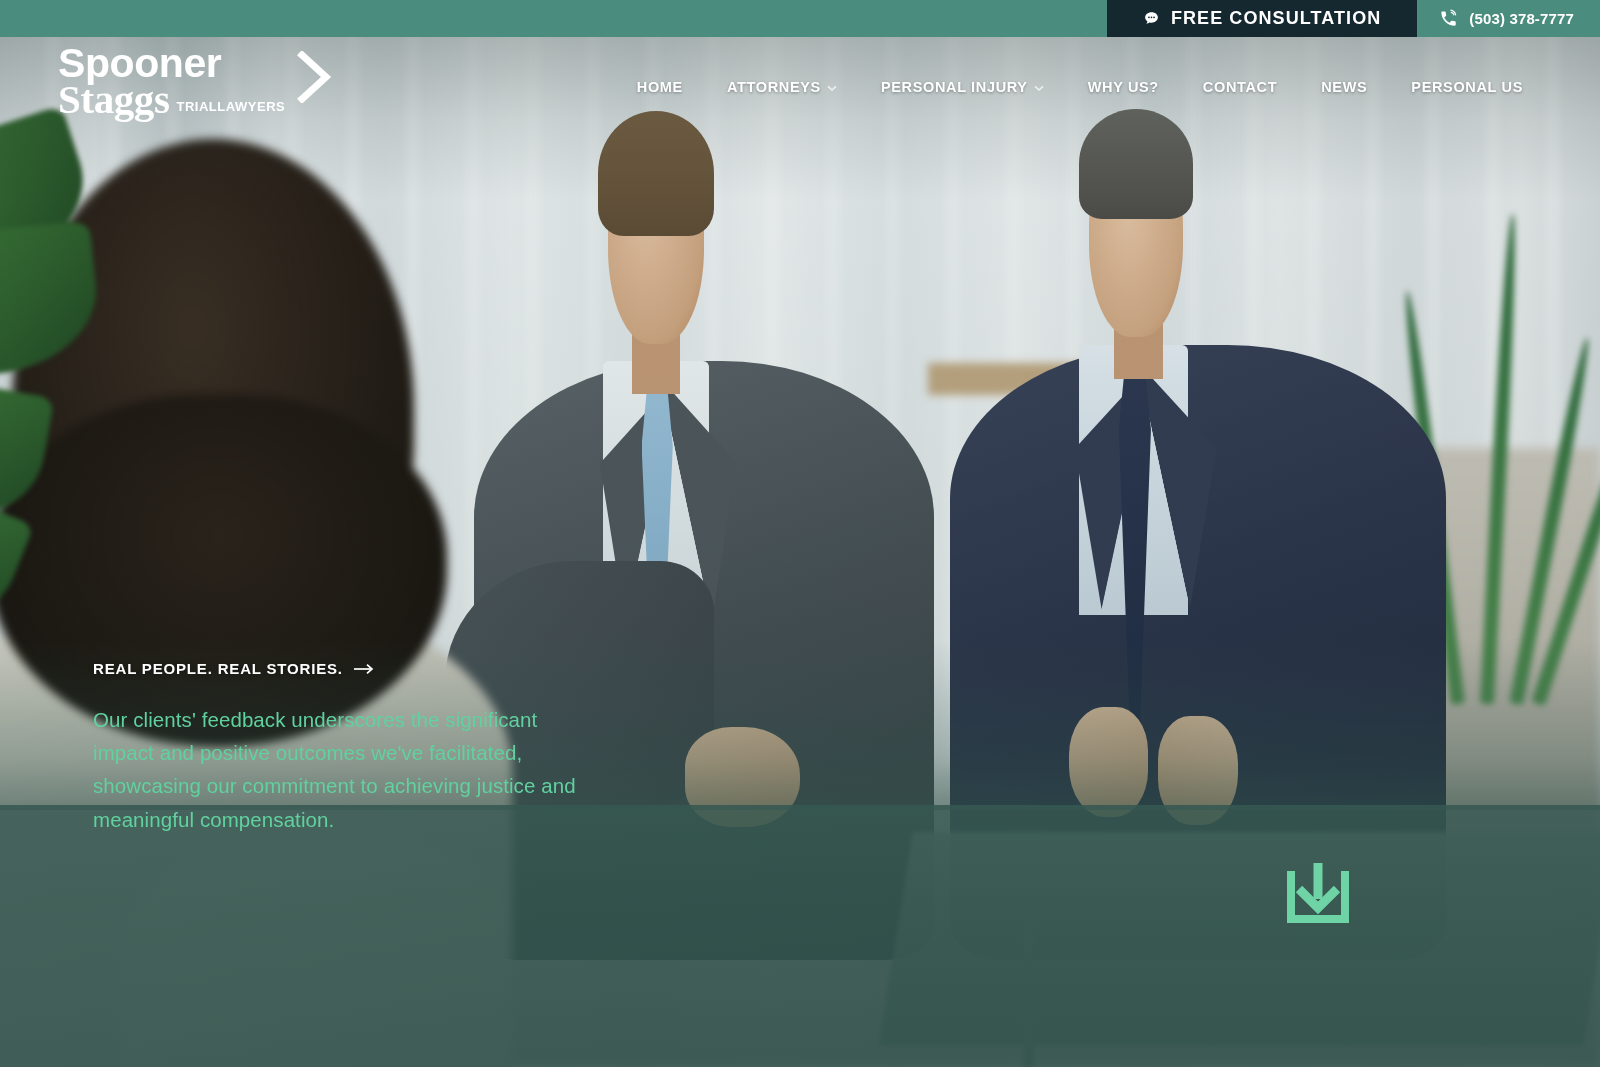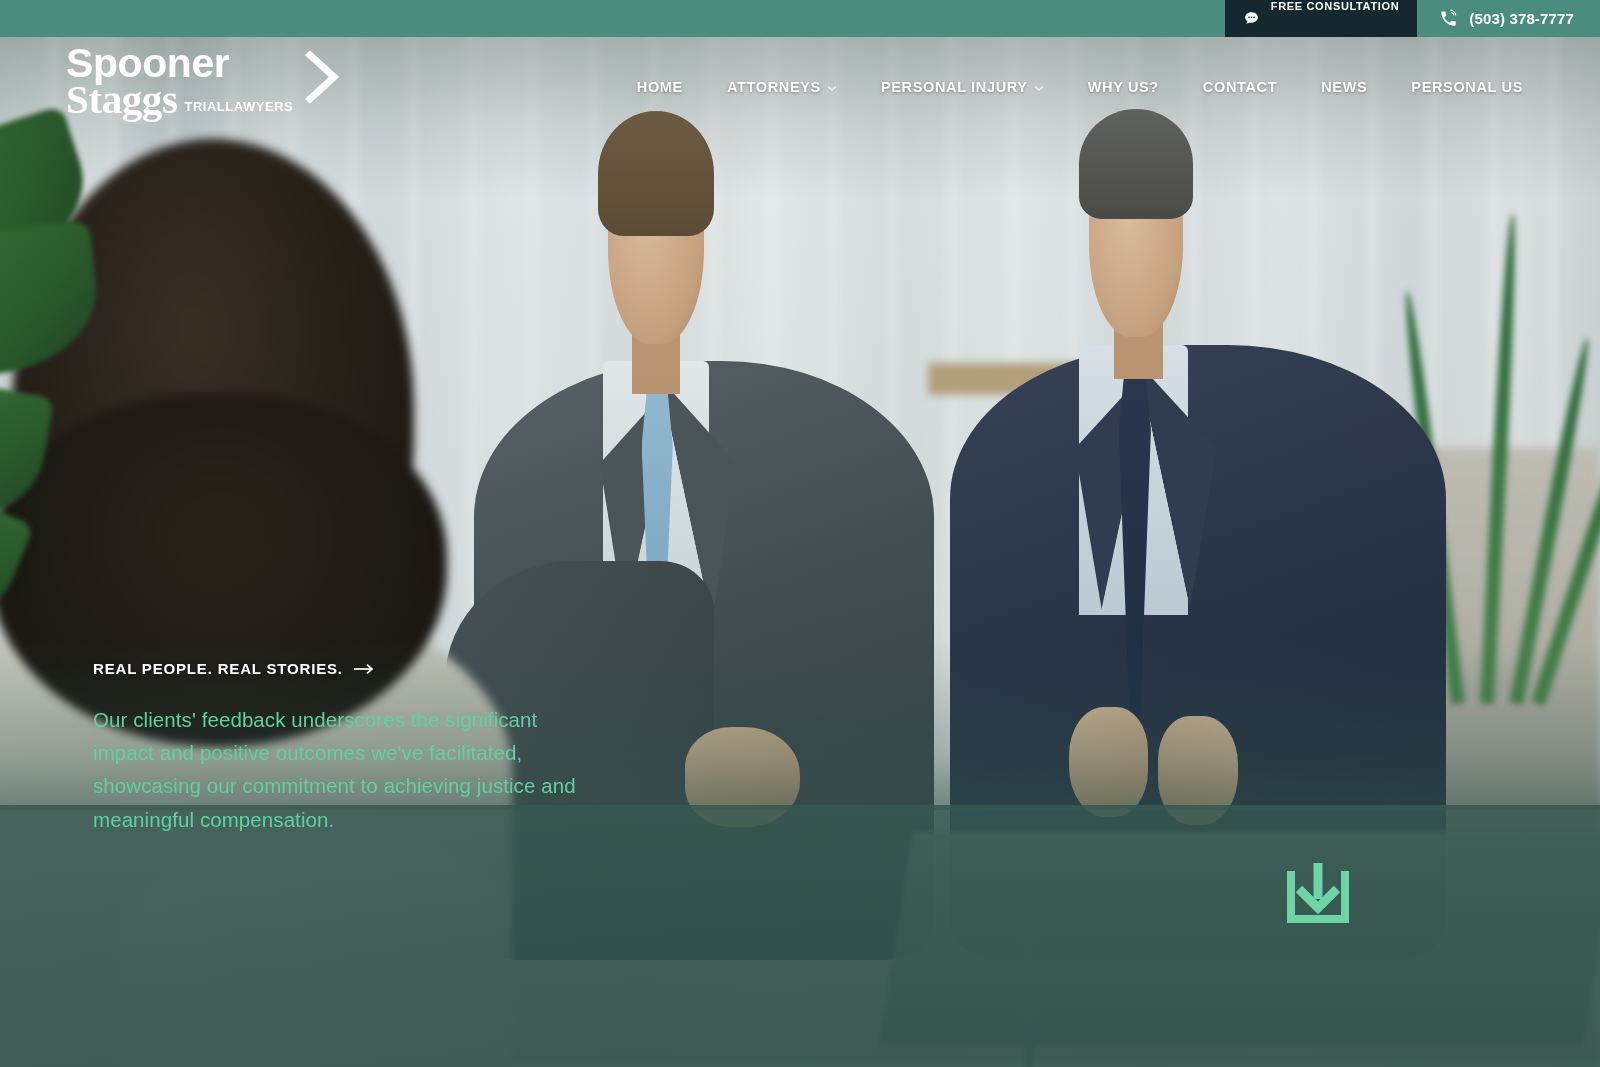--- a/index.html
+++ b/index.html
@@ -190,40 +190,40 @@
     background:linear-gradient(180deg, rgba(48,82,75,0) 0%, rgba(48,82,75,.30) 70%, rgba(48,82,75,.55) 100%);
     pointer-events:none;
   }
 
   
   .topbar{
     position:absolute; left:0; top:0; width:100%; height:37px;
     background:#4a8c7d; display:flex; justify-content:flex-end; align-items:stretch; z-index:30;
   }
   .consult-btn{
-    display:flex; gap:11px;
-    background:#152830; color:#fff; padding:0 18px;
-    font-size:11px; font-weight:700; letter-spacing:.06em; cursor:pointer;
+    display:flex; align-items:center; gap:11px;
+    background:#152830; color:#fff; padding:0 36px;
+    font-size:18px; font-weight:700; letter-spacing:.06em; cursor:pointer;
     border:0;
     font-family:"Liberation Sans", sans-serif;
   }
   .phone-link{
     display:flex; align-items:center; gap:11px;
     color:#fff; padding:0 26px 0 22px; font-size:15px; font-weight:600;
     letter-spacing:.01em; text-decoration:none; cursor:pointer;
   }
   .ic{ display:inline-flex; align-items:center; justify-content:center; }
 
   
   .navbar{
     position:absolute; left:0; top:37px; width:100%; height:85px;
     display:flex; align-items:center; z-index:30;
   }
   .logo{
-    position:absolute; left:66px; top:8px; display:flex; align-items:flex-end;
+    position:absolute; left:58px; top:8px; display:flex; align-items:flex-end;
     cursor:pointer; text-decoration:none;
   }
   .logo-words{ display:flex; flex-direction:column; line-height:.88; }
   .logo-l1{
     font-size:41px; font-weight:800; color:#fff; letter-spacing:-.01em;
     font-family:"Liberation Sans", sans-serif;
   }
   .logo-row2{ display:flex; align-items:flex-end; gap:7px; }
   .logo-l2{
     font-size:41px; font-weight:800; color:#fff; letter-spacing:-.01em;

